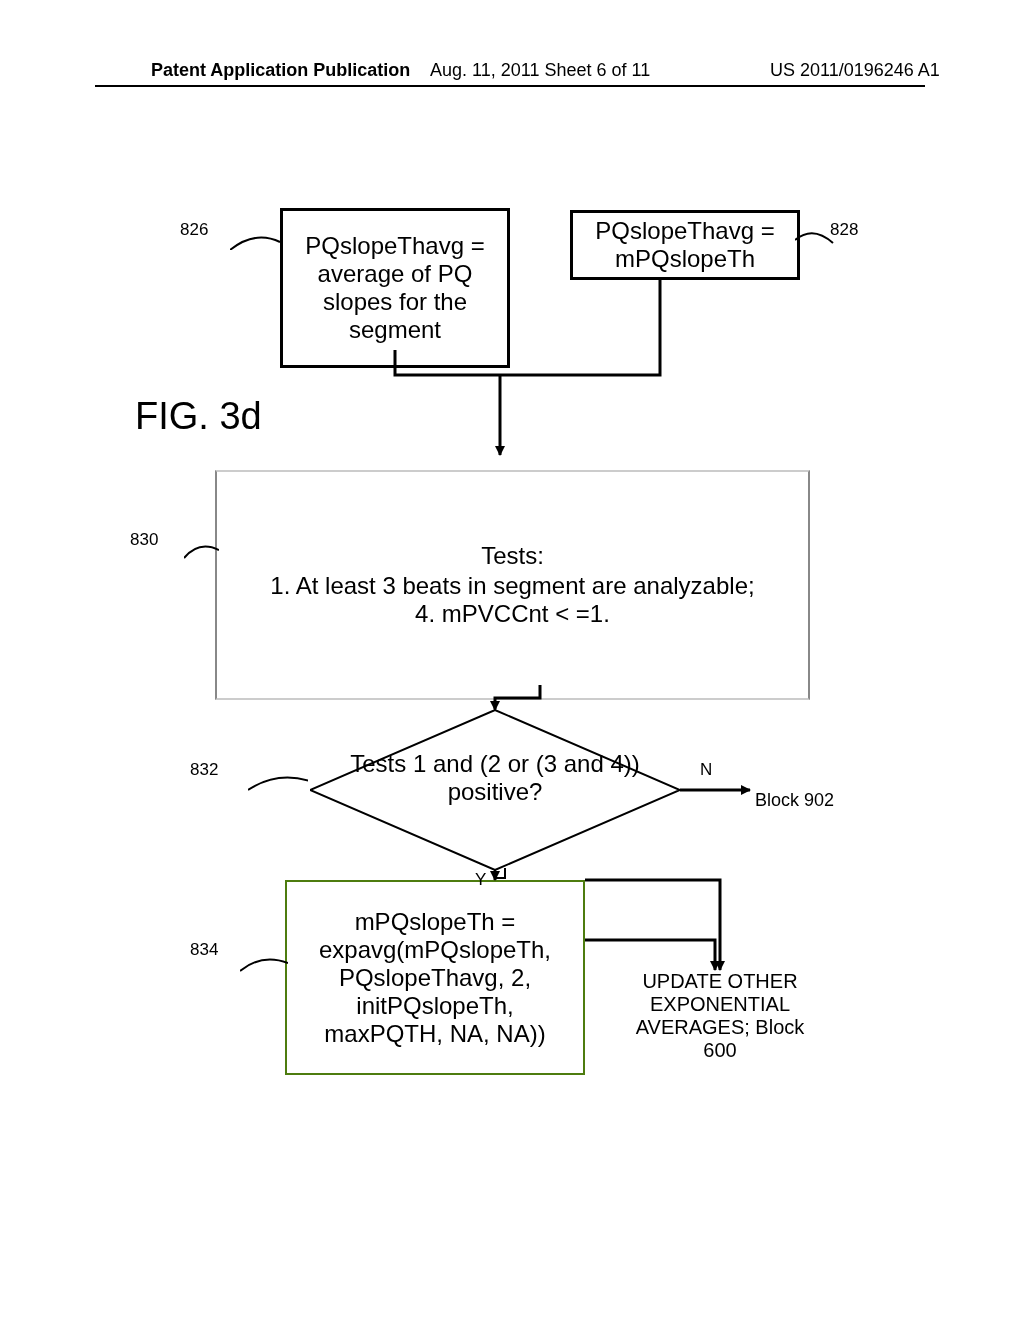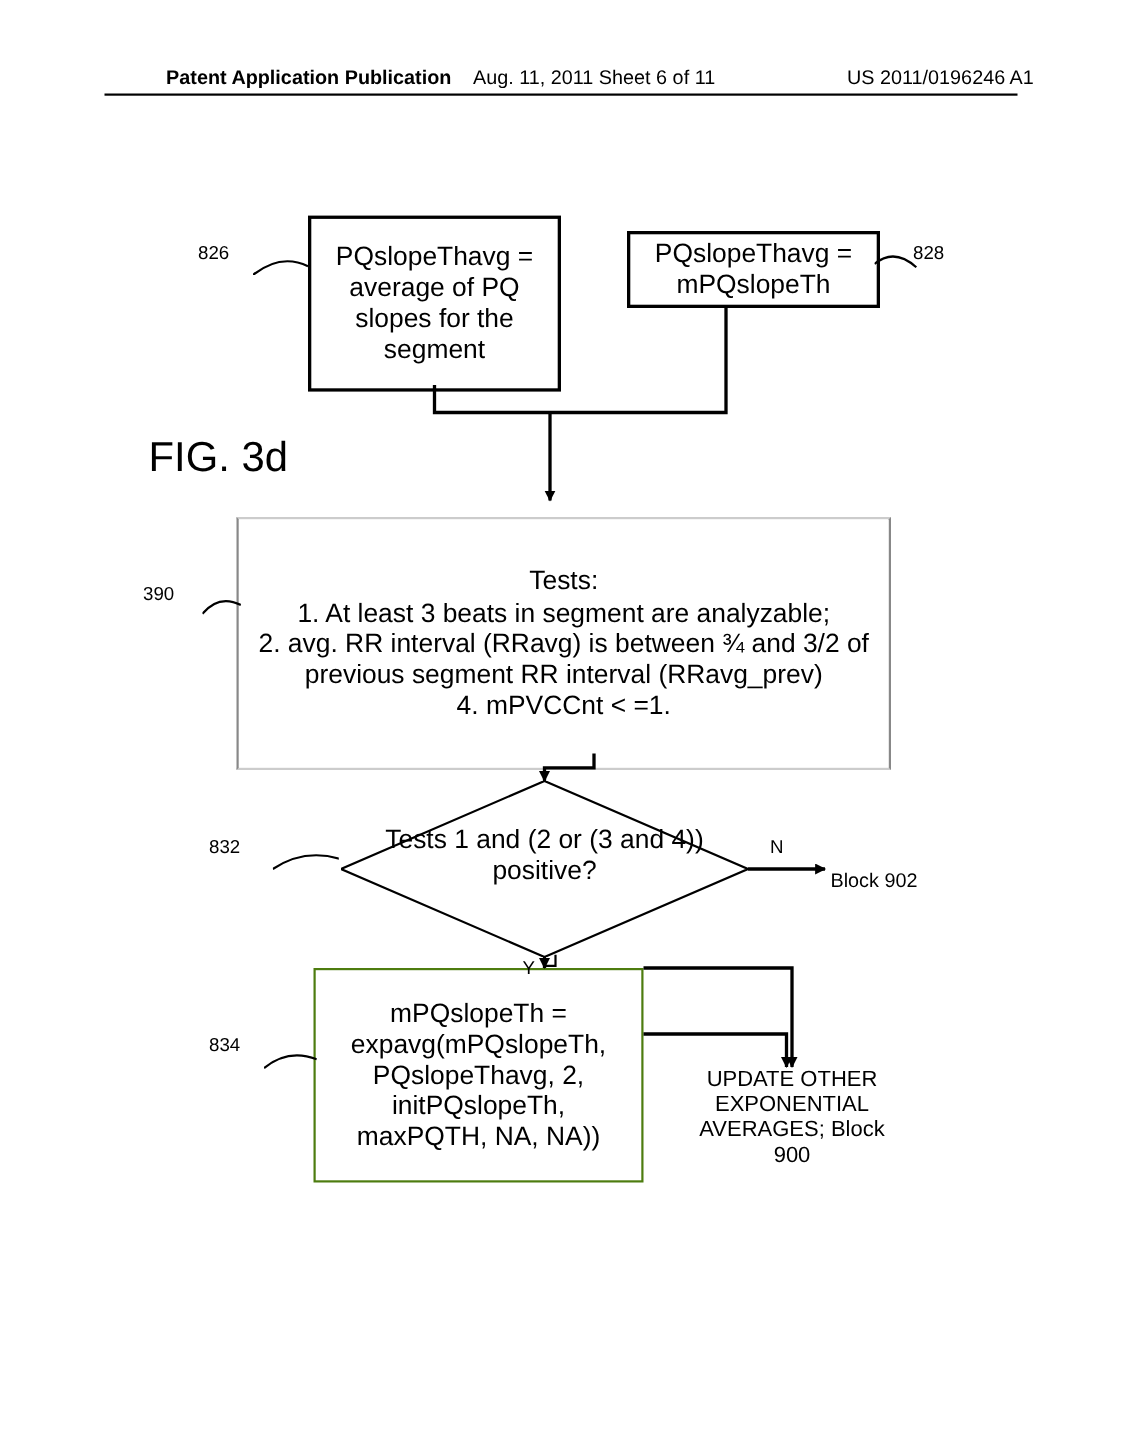--- a/index.html
+++ b/index.html
@@ -55,21 +55,21 @@
       background: #fff;
       text-align: center;
       font-size: 24px;
       padding: 8px 12px;
       display: flex;
       flex-direction: column;
       justify-content: center;
       align-items: center;
     }
     .box-826 {
-      top: 16px;
+      top: 28px;
       left: 280px;
       width: 230px;
       height: 160px;
     }
     .box-828 {
       top: 30px;
       left: 570px;
       width: 230px;
       height: 70px;
     }
@@ -193,44 +193,43 @@
     <span>PQslopeThavg = average of PQ slopes for the segment</span>
   </div>
 
   <div class="box box-828">
     <span>PQslopeThavg = mPQslopeTh</span>
   </div>
 
   <div class="box box-830">
     <div style="margin-bottom:2px;">Tests:</div>
     <div>1. At least 3 beats in segment are analyzable;</div>
-    <div>2. avg. RR interval (RRavg) is between ¾ and 3/2 of previous segment RR interval (RRavg_prev)</div>
     <div>4. mPVCCnt &lt; =1.</div>
   </div>
 
   <div class="diamond-container">
     <svg class="diamond-svg" width="370" height="160">
       <polygon points="185,0 370,80 185,160 0,80" fill="#fff" stroke="#000" stroke-width="2"></polygon>
     </svg>
     <div class="diamond-text">Tests 1 and (2 or (3 and 4)) positive?</div>
   </div>
 
   <div class="box box-834">
     <span>mPQslopeTh = expavg(mPQslopeTh, PQslopeThavg, 2, initPQslopeTh, maxPQTH, NA, NA))</span>
   </div>
 
   <div class="label label-826">826</div>
   <div class="label label-828">828</div>
-  <div class="label label-830">390</div>
+  <div class="label label-830">830</div>
   <div class="label label-832">832</div>
   <div class="label label-834">834</div>
   <div class="label label-n">N</div>
   <div class="label label-y">Y</div>
   <div class="label label-902">Block 902</div>
-  <div class="label label-900">UPDATE OTHER EXPONENTIAL AVERAGES; Block 900</div>
+  <div class="label label-900">UPDATE OTHER EXPONENTIAL AVERAGES; Block 600</div>
 
   <svg class="connector-826" width="60" height="25">
     <path d="M0 20 Q 25 0 50 12" stroke="#000" stroke-width="2" fill="none"></path>
   </svg>
   <svg class="connector-828" width="40" height="25">
     <path d="M0 15 Q 18 0 38 18" stroke="#000" stroke-width="2" fill="none"></path>
   </svg>
   <svg class="connector-830" width="40" height="25">
     <path d="M0 18 Q 15 0 35 10" stroke="#000" stroke-width="2" fill="none"></path>
   </svg>

